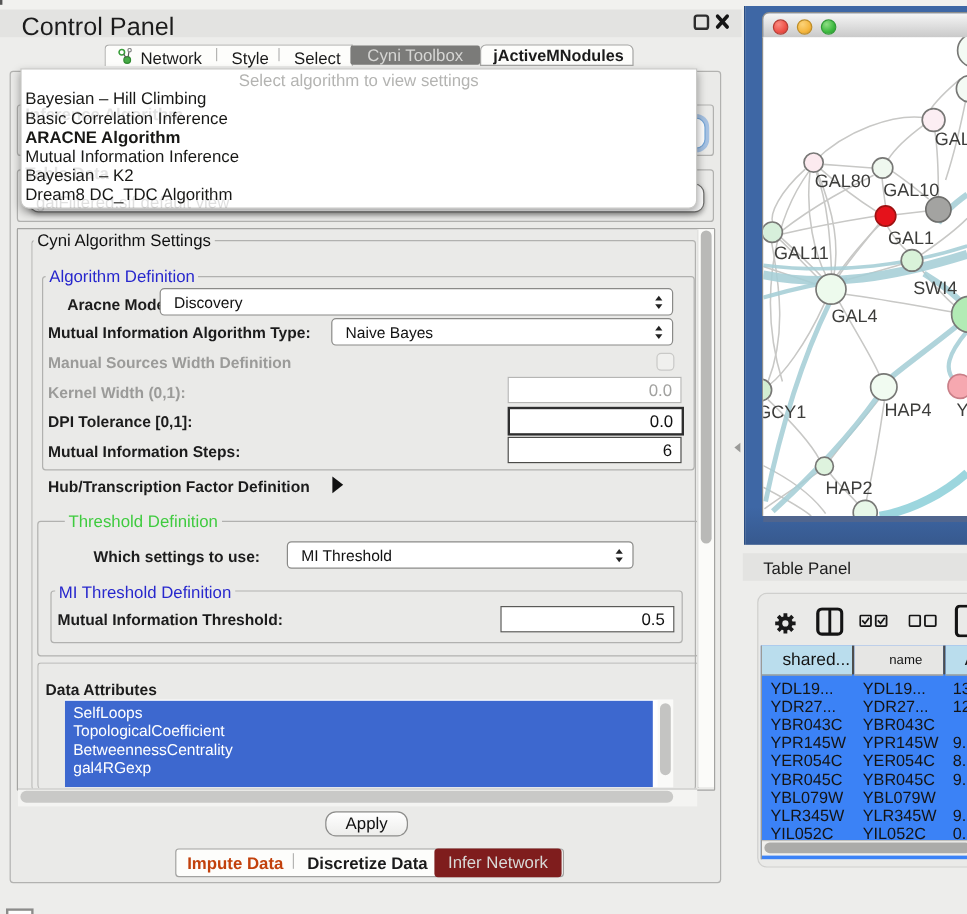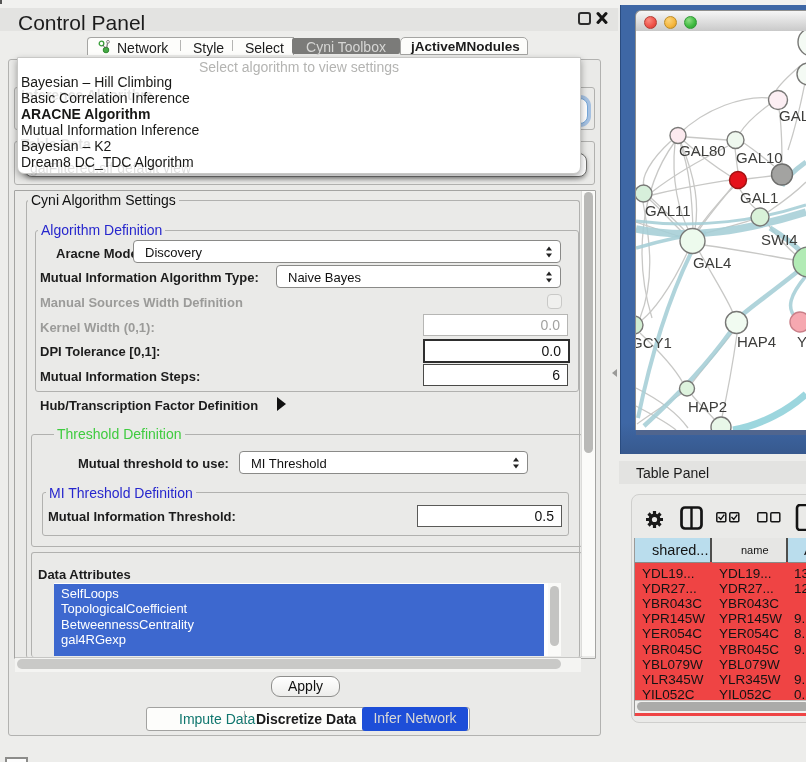--- a/index.html
+++ b/index.html
@@ -89,21 +89,21 @@
   <div class="ab b13" style="left:40px;top:369px;">Mutual Information Steps:</div>
   <div class="field" style="left:423px;top:364px;width:143px;height:20px;border:1px solid #4a4a48;">
       <span>6</span>
     </div>
 
   <div class="ab b13" style="left:40px;top:398px;">Hub/Transcription Factor Definition</div>
   <div class="ab" style="left:277px;top:397px;width:0;height:0;border-top:7px solid transparent;border-bottom:7px solid transparent;border-left:9px solid #111;"></div>
 
   <div class="grp" style="left:31px;top:434px;width:550px;height:111px;"></div>
   <div class="gtitle" style="left:54px;top:427px;color:#3fcb3f;">Threshold Definition</div>
-  <div class="ab b13" style="left:78px;top:456px;">Mutual threshold to use:</div>
+  <div class="ab b13" style="left:78px;top:456px;">Which settings to use:</div>
   <div class="combo" style="left:239px;top:451px;width:287px;height:21px;">
       <span class="ct">MI Threshold</span>
       <span class="spin"></span>
     </div>
   <div class="grp" style="left:42px;top:492px;width:525px;height:42px;"></div>
   <div class="gtitle" style="left:46px;top:486px;color:#2727cd;">MI Threshold Definition</div>
   <div class="ab b13" style="left:48px;top:509px;">Mutual Information Threshold:</div>
   <div class="field" style="left:417px;top:505px;width:143px;height:20px;border:1px solid #5a5a58;">
       <span>0.5</span>
     </div>
@@ -123,24 +123,24 @@
   <div class="ab" style="left:581px;top:191px;width:13px;height:465px;background:#fbfbf9;border-left:1px solid #dcdcda;"></div>
   <div class="ab" style="left:584px;top:192px;width:9px;height:261px;background:#b9b9b7;border-radius:5px;"></div>
 
   <div class="ab" style="left:15px;top:657px;width:566px;height:14px;background:#f4f4f2;border-top:1px solid #c6c6c4;"></div>
   <div class="ab" style="left:17px;top:659px;width:544px;height:10px;background:#c9c9c7;border-radius:5px;"></div>
 
   <div class="ab" style="left:271px;top:676px;width:67px;height:19px;background:linear-gradient(#ffffff,#ededeb);border:1px solid #8e8e8c;border-radius:9px;text-align:center;">
     <span style="font-size:14px;color:#111;line-height:19px;">Apply</span></div>
 
   <div class="ab" style="left:145.5px;top:707px;width:322px;height:22px;background:#fdfdfb;border:1px solid #a2a2a0;border-radius:3px;"></div>
-  <div class="ab" style="left:156px;top:711px;font-size:14px;font-weight:normal;color:#0f766e;margin-left:23px;">Impute Data</div>
+  <div class="ab" style="left:156px;top:711px;font-size:14px;font-weight:bold;color:#c2410c;">Impute Data</div>
   <div class="ab" style="left:244px;top:711px;width:1px;height:13px;background:#b5b5b3;"></div>
   <div class="ab" style="left:256px;top:711px;font-size:14px;font-weight:bold;color:#1b1b1b;">Discretize Data</div>
-  <div class="ab" style="left:362px;top:707px;width:106px;height:24px;background:#1d4ed8;border-radius:3px;text-align:center;">
+  <div class="ab" style="left:362px;top:707px;width:106px;height:24px;background:#7f1d1d;border-radius:3px;text-align:center;">
     <span style="font-size:14px;color:#d9d9d7;line-height:23px;">Infer Network</span></div>
 
   <div class="ab" style="left:5px;top:757px;width:19px;height:12px;background:#fdfdfd;border:2.5px solid #8c8c8a;"></div>
 
   <div class="ab" style="left:620px;top:5px;width:186px;height:449px;background:linear-gradient(#3e67a5 93%,#37598e);border-left:1px solid #2a4c80;"></div>
 
   <div class="ab" style="left:612px;top:369px;width:0;height:0;border-top:4px solid transparent;border-bottom:4px solid transparent;border-right:5px solid #9a9a98;"></div>
 
   <div class="ab" style="left:635px;top:10px;width:171px;height:21px;background:linear-gradient(#f6f6f6,#c7c7c7);border:1px solid #8f8f8d;border-right:none;border-radius:6px 0 0 0;"></div>
   <div class="ab" style="left:643.5px;top:16px;width:11px;height:11px;border-radius:50%;background:radial-gradient(circle at 35% 30%,#fa8a80,#ee5148 60%,#c93b33);border:0.5px solid #b43b33;"></div>
@@ -258,21 +258,21 @@
     <path d="M2.5,5 L4.8,7.5 L8.3,2.7 M15.5,5 L17.8,7.5 L21.3,2.7" stroke="#141414" stroke-width="1.4" fill="none"></path>
   </svg>
   <svg class="ab" style="left:757px;top:512px;" width="25" height="11" viewBox="0 0 25 11">
     <rect x="0.8" y="0.8" width="9" height="9" rx="1" fill="none" stroke="#141414" stroke-width="1.5"></rect>
     <rect x="13.8" y="0.8" width="9" height="9" rx="1" fill="none" stroke="#141414" stroke-width="1.5"></rect>
   </svg>
   <svg class="ab" style="left:795px;top:504px;" width="13" height="27" viewBox="0 0 13 27">
     <path d="M2,4 a3,3 0 0 1 3,-3 h8 v25 h-8 a3,3 0 0 1 -3,-3 z" fill="none" stroke="#141414" stroke-width="2.6"></path>
   </svg>
 
-  <div class="ab" style="left:634px;top:538px;width:172px;height:178px;background:#ef4444;border-left:1px solid #9a9a98;">
+  <div class="ab" style="left:634px;top:538px;width:172px;height:178px;background:#3b82f6;border-left:1px solid #9a9a98;">
     <div class="ab" style="left:0;top:0;width:75px;height:24px;background:#badded;border-bottom:1px solid #8a8a88;">
         <span style="position:absolute;left:17px;font-size:14.5px;line-height:24px;color:#141414;">shared...</span>
       </div>
     <div class="ab" style="left:75px;top:0;width:2px;height:24px;background:#4e4e4c;"></div>
     <div class="ab" style="left:77px;top:0;width:74px;height:24px;background:#e6e6e4;border-bottom:1px solid #8a8a88;">
         <span style="position:absolute;left:29px;font-size:11px;line-height:24px;color:#141414;">name</span>
       </div>
     <div class="ab" style="left:151px;top:0;width:2px;height:24px;background:#4e4e4c;"></div>
     <div class="ab" style="left:153px;top:0;width:19px;height:24px;background:#badded;border-bottom:1px solid #8a8a88;">
         <span style="position:absolute;left:16px;font-size:15px;line-height:24px;color:#141414;">Av</span>

